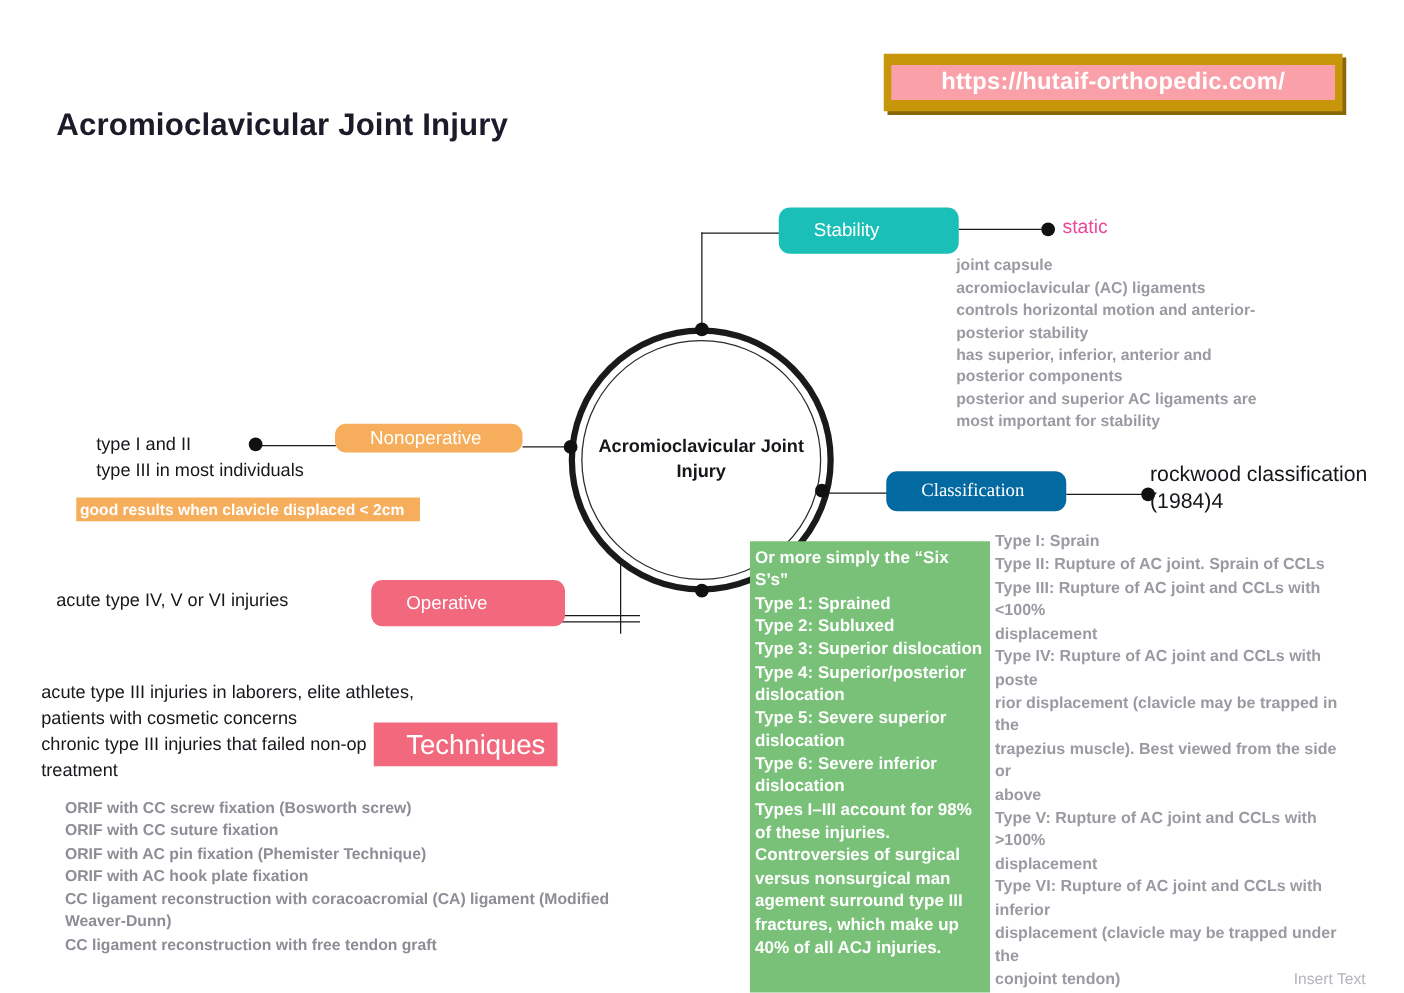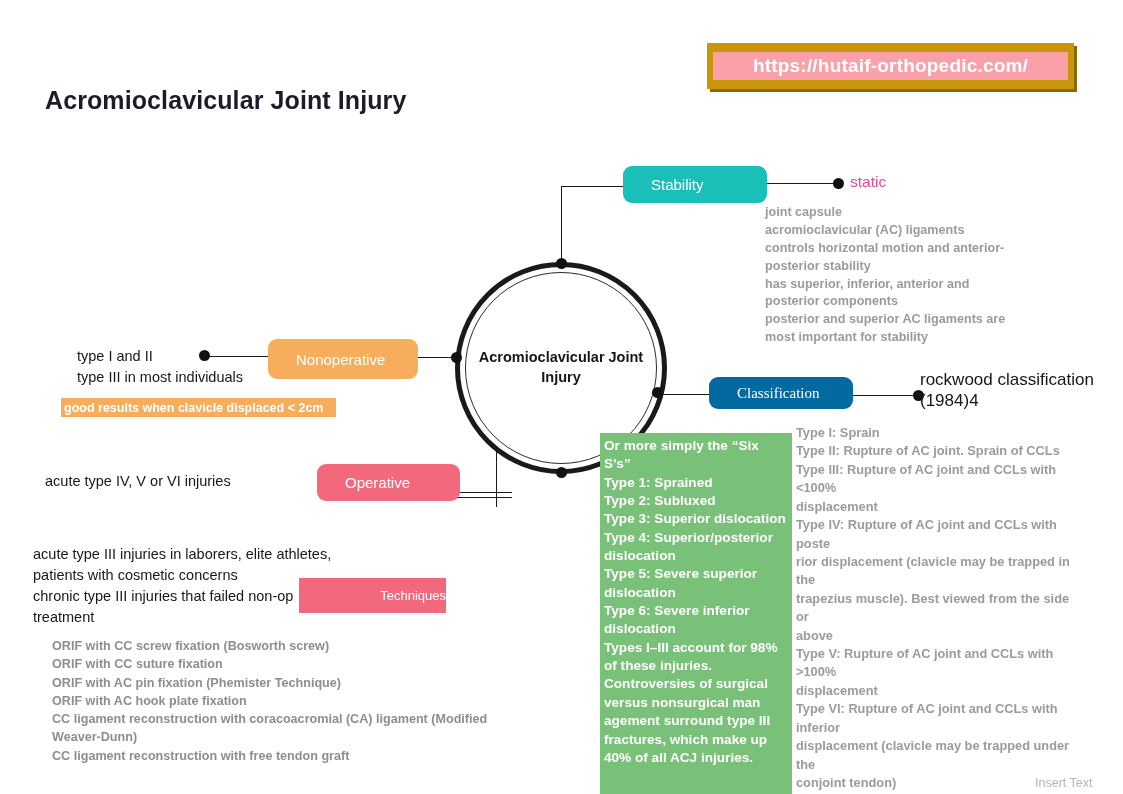--- a/index.html
+++ b/index.html
@@ -58,25 +58,25 @@
 
   
   .pill{
     position:absolute;border-radius:9px;
     display:flex;align-items:center;
     color:#ffffff;font-size:15px;
     padding-left:28px;box-sizing:border-box;
   }
   #node-stability{left:623px;top:166px;width:144px;height:37px;background:#1abfb8;}
   #node-classification{left:709px;top:377px;width:144px;height:32px;background:#0369a1;font-family:Liberation Serif, serif;}
-  #node-nonoperative{left:268px;top:339px;width:150px;height:40px;background:#f6ae5c;}
-  #node-operative{left:297px;top:464px;width:143px;height:37px;background:#f2697e;margin-left:20px;}
+  #node-nonoperative{left:268px;top:339px;width:150px;height:23px;background:#f6ae5c;}
+  #node-operative{left:297px;top:464px;width:155px;height:37px;background:#f2697e;}
   #node-techniques{
     left:299px;top:578px;width:147px;height:35px;background:#f2697e;
-    border-radius:0;font-size:13px;padding-left:12px;justify-content:flex-end;
+    border-radius:0;font-size:22px;padding-left:26px;
   }
 
   
   .hline{position:absolute;height:0;border-top:1.4px solid #1a1a1a;}
   .vline{position:absolute;width:0;border-left:1.4px solid #1a1a1a;}
 
   
   .leaf-gray{
     position:absolute;color:#9a9aa2;font-weight:bold;font-size:12.6px;
     line-height:1.42;white-space:pre-line;

